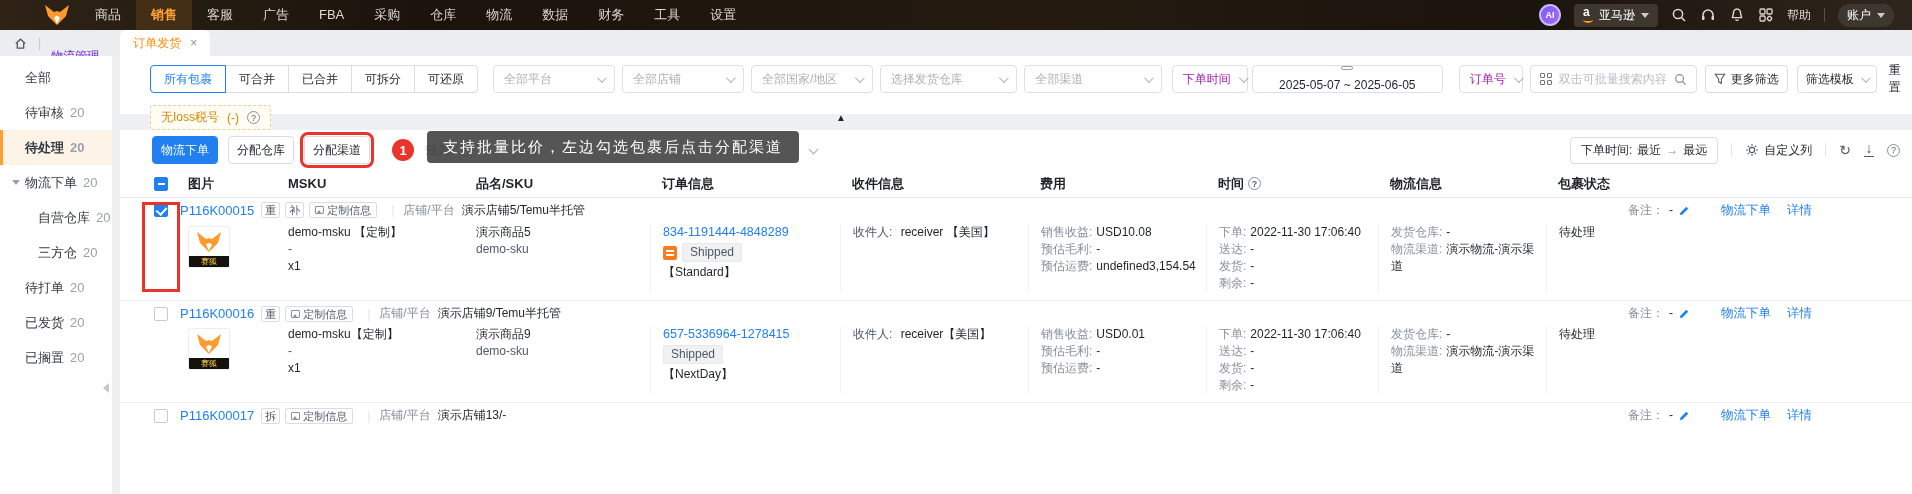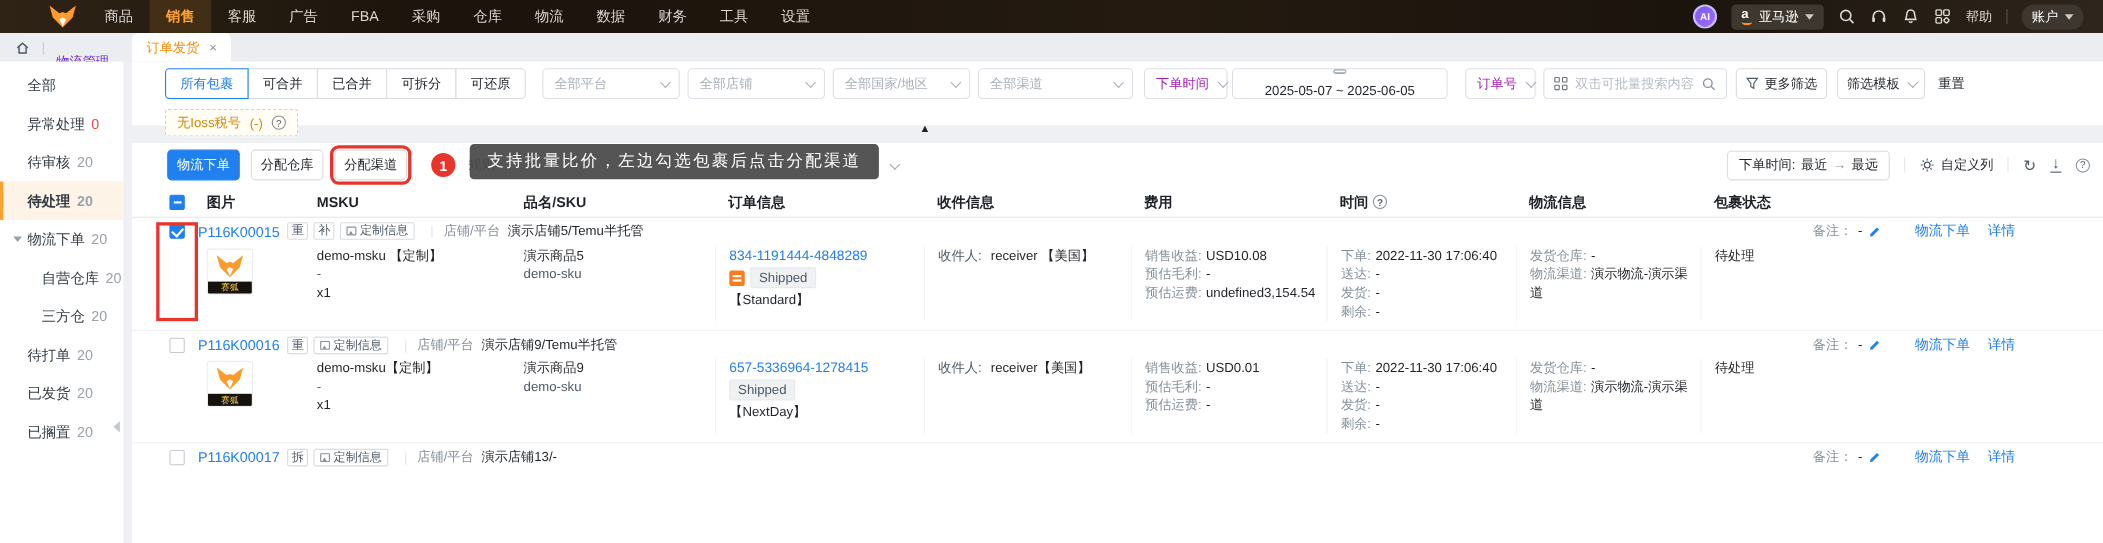--- a/index.html
+++ b/index.html
@@ -113,21 +113,21 @@
 
   .grp-head { height:24px; display:flex; align-items:center; position:relative; padding-left:22px; font-size:12px; }
   .grp2 { border-top:1px solid #eef0f2; padding-top:2px; }
   .pkg-id { color:#2080f0; font-size:13px; cursor:pointer; margin-right:7px; white-space:nowrap; }
   .mini-tag { border:1px solid #d9dce1; color:#4e5969; font-size:11px; line-height:14px; padding:0 3px; border-radius:2px; margin-right:5px; white-space:nowrap; }
   .mini-tag.wide { padding:0 5px; display:inline-flex; align-items:center; gap:3px; }
   .img-glyph { width:9px; height:8px; border:1px solid #8a919c; border-radius:1px; position:relative; display:inline-block; }
   .img-glyph::after { content:""; position:absolute; bottom:0; left:1px; border-left:2.5px solid transparent; border-right:2.5px solid transparent; border-bottom:3px solid #8a919c; }
   .v-div { color:#e5e6eb; margin:0 9px; }
   .muted { color:#86909c; }
-  .grp-right { position:absolute; right:80px; top:0; height:24px; display:flex; align-items:center; gap:16px; font-size:12px; }
+  .grp-right { position:absolute; right:100px; top:0; height:24px; display:flex; align-items:center; gap:16px; font-size:12px; }
   .note-wrap { display:flex; align-items:center; gap:5px; margin-right:14px; }
   .blue-link { color:#2080f0; font-size:12.5px; cursor:pointer; white-space:nowrap; }
   .pencil-ic { width:13px; height:13px; cursor:pointer; }
 
   .grp-body { padding-top:2px; padding-bottom:8px; font-size:12px; }
   .grp-body > div { padding-left:12px; line-height:17px; }
   .grp-body .bordered { border-left:1px solid #f2f3f5; }
   .thumb { width:42px; height:42px; border:1px solid #ebedf0; border-radius:2px; margin-left:8px; margin-top:2px; position:relative; overflow:hidden; background:#fff; }
   .thumb svg { position:absolute; top:2px; left:7px; width:26px; height:26px; }
   .thumb .band { position:absolute; bottom:0; left:0; right:0; height:11px; background:#15120e; color:#ffd34d; font-size:8px; text-align:center; line-height:11px; }
@@ -213,24 +213,20 @@
         <span class="tab-x">×</span>
       </div>
     </div>
   </div>
 
   <div class="sidebar">
     <div class="side-item">
       <span>全部</span>
     </div>
     <div class="side-item">
-      <span>异常处理</span>
-      <span class="cnt red">0</span>
-    </div>
-    <div class="side-item">
       <span>待审核</span>
       <span class="cnt">20</span>
     </div>
     <div class="side-item active">
       <span>待处理</span>
       <span class="cnt">20</span>
     </div>
     <div class="side-item">
       <span class="tri-down"></span>
       <span>物流下单</span>
@@ -271,20 +267,24 @@
       <div class="sel" style="width:125px;margin-left:15px">
         <span>全部平台</span>
           <span class="chev"></span>
       </div>
       <div class="sel" style="width:125px;margin-left:7px">
         <span>全部店铺</span>
           <span class="chev"></span>
       </div>
       <div class="sel" style="width:125px;margin-left:7px">
         <span>全部国家/地区</span>
+          <span class="chev"></span>
+      </div>
+      <div class="sel" style="width:141px;margin-left:7px">
+        <span>选择发货仓库</span>
           <span class="chev"></span>
       </div>
       <div class="sel" style="width:141px;margin-left:7px">
         <span>全部渠道</span>
           <span class="chev"></span>
       </div>
       <div class="sel dark" style="width:76px;margin-left:10px">
         <span>下单时间</span>
           <span class="chev"></span>
       </div>

